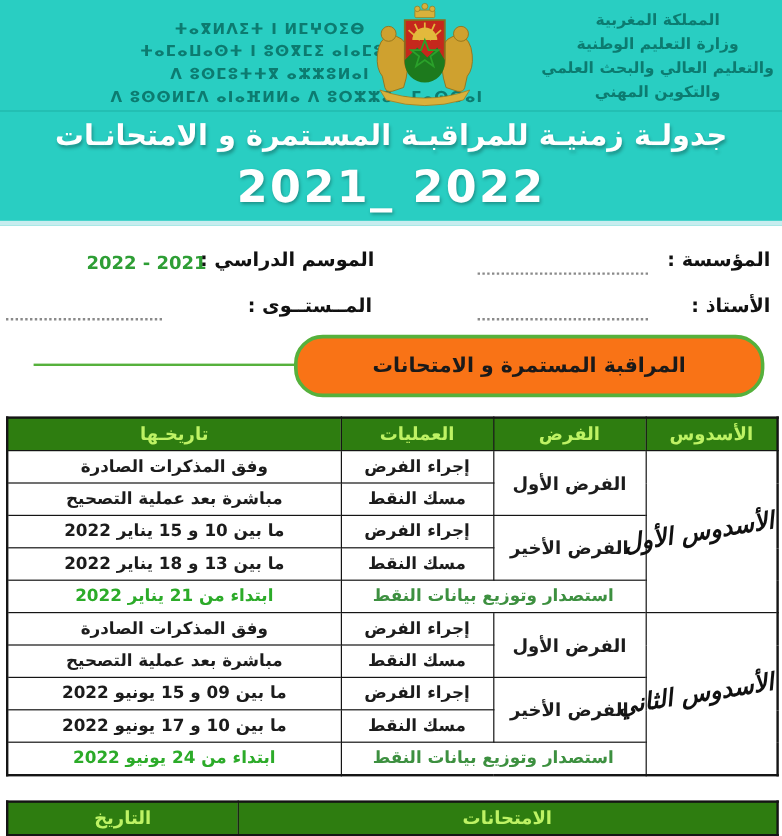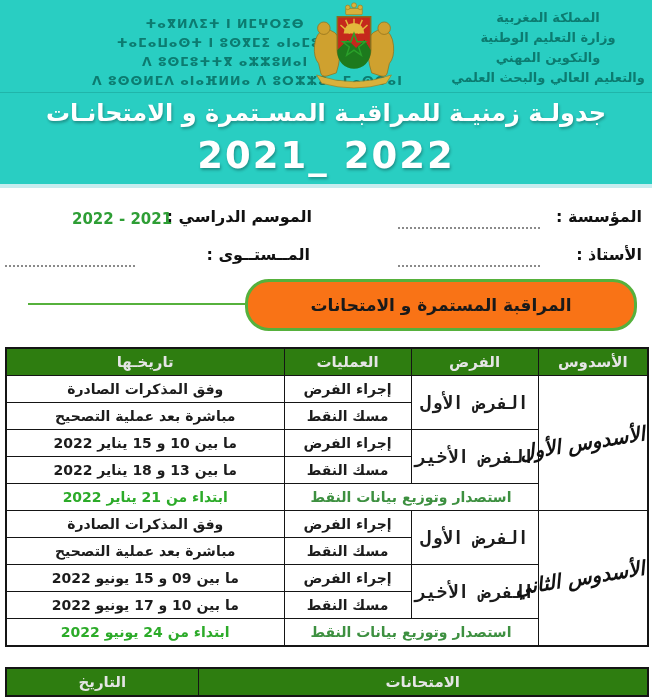--- a/index.html
+++ b/index.html
@@ -24,39 +24,39 @@
   
   .conn-line{position:absolute;top:303px;left:28px;width:220px;height:2px;background:#56b13c;}
   .round-box{position:absolute;top:279px;left:245px;width:386px;height:46px;background:#f97316;border:3px solid #56b13c;border-radius:24px;text-align:center;line-height:46px;font-size:17px;font-weight:bold;color:#1a1a1a;direction:rtl;white-space:nowrap;}
   .red-badge{position:absolute;top:287px;left:66px;width:122px;height:33px;background:#ee2413;border-radius:7px;color:#ffffff;text-align:center;line-height:33px;font-size:15px;font-weight:bold;box-shadow:0 2px 4px rgba(0,0,0,.30);direction:rtl;white-space:nowrap;}
 
   
   table{border-collapse:collapse;table-layout:fixed;position:absolute;left:5px;width:642px;direction:rtl;}
   .main-table{top:347px;border:2px solid #151515;}
   .exams-table{top:667px;border:2px solid #151515;}
   th,td{border:1px solid #151515;text-align:center;vertical-align:middle;padding:0 2px;overflow:visible;}
-  th{height:26px;background:#2e7d10;color:#e5e5e5;font-size:15px;font-weight:bold;margin-top:24px;}
+  th{height:26px;background:#2e7d10;color:#bef264;font-size:15px;font-weight:bold;margin-top:24px;}
   td{height:26px;background:#ffffff;color:#1c1c1c;font-size:14px;font-weight:bold;white-space:nowrap;}
-  .fard-cell{font-size:18px;font-family:Liberation Mono, monospace;}
+  .fard-cell{font-size:15px;}
   .sem-cell{background:#ffffff;}
   .sem-script{display:inline-block;transform:rotate(-9deg);font-style:italic;font-weight:bold;font-size:20px;color:#111;}
   .green-date{color:#2cab29;}
   .green-op{color:#3d9040;}
 </style>
 </head>
 <body>
 
 <div class="page">
 
   <div class="header">
     <div class="ministry">
       <div>المملكة المغربية</div>
       <div>وزارة التعليم الوطنية</div>
+      <div>والتعليم العالي والبحث العلمي</div>
       <div>والتكوين المهني</div>
-      <div>والتعليم العالي والبحث العلمي</div>
     </div>
 
     <div class="tifinagh">
       <div>ⵜⴰⴳⵍⴷⵉⵜ ⵏ ⵍⵎⵖⵔⵉⴱ</div>
       <div>ⵜⴰⵎⴰⵡⴰⵙⵜ ⵏ ⵓⵙⴳⵎⵉ ⴰⵏⴰⵎⵓⵔ</div>
       <div>ⴷ ⵓⵙⵎⵓⵜⵜⴳ ⴰⵣⵣⵓⵍⴰⵏ</div>
       <div>ⴷ ⵓⵙⵙⵍⵎⴷ ⴰⵏⴰⴼⵍⵍⴰ ⴷ ⵓⵔⵣⵣⵓ ⴰⵎⴰⵙⵙⴰⵏ</div>
     </div>
 
     <svg class="emblem" viewBox="0 0 100 90">

